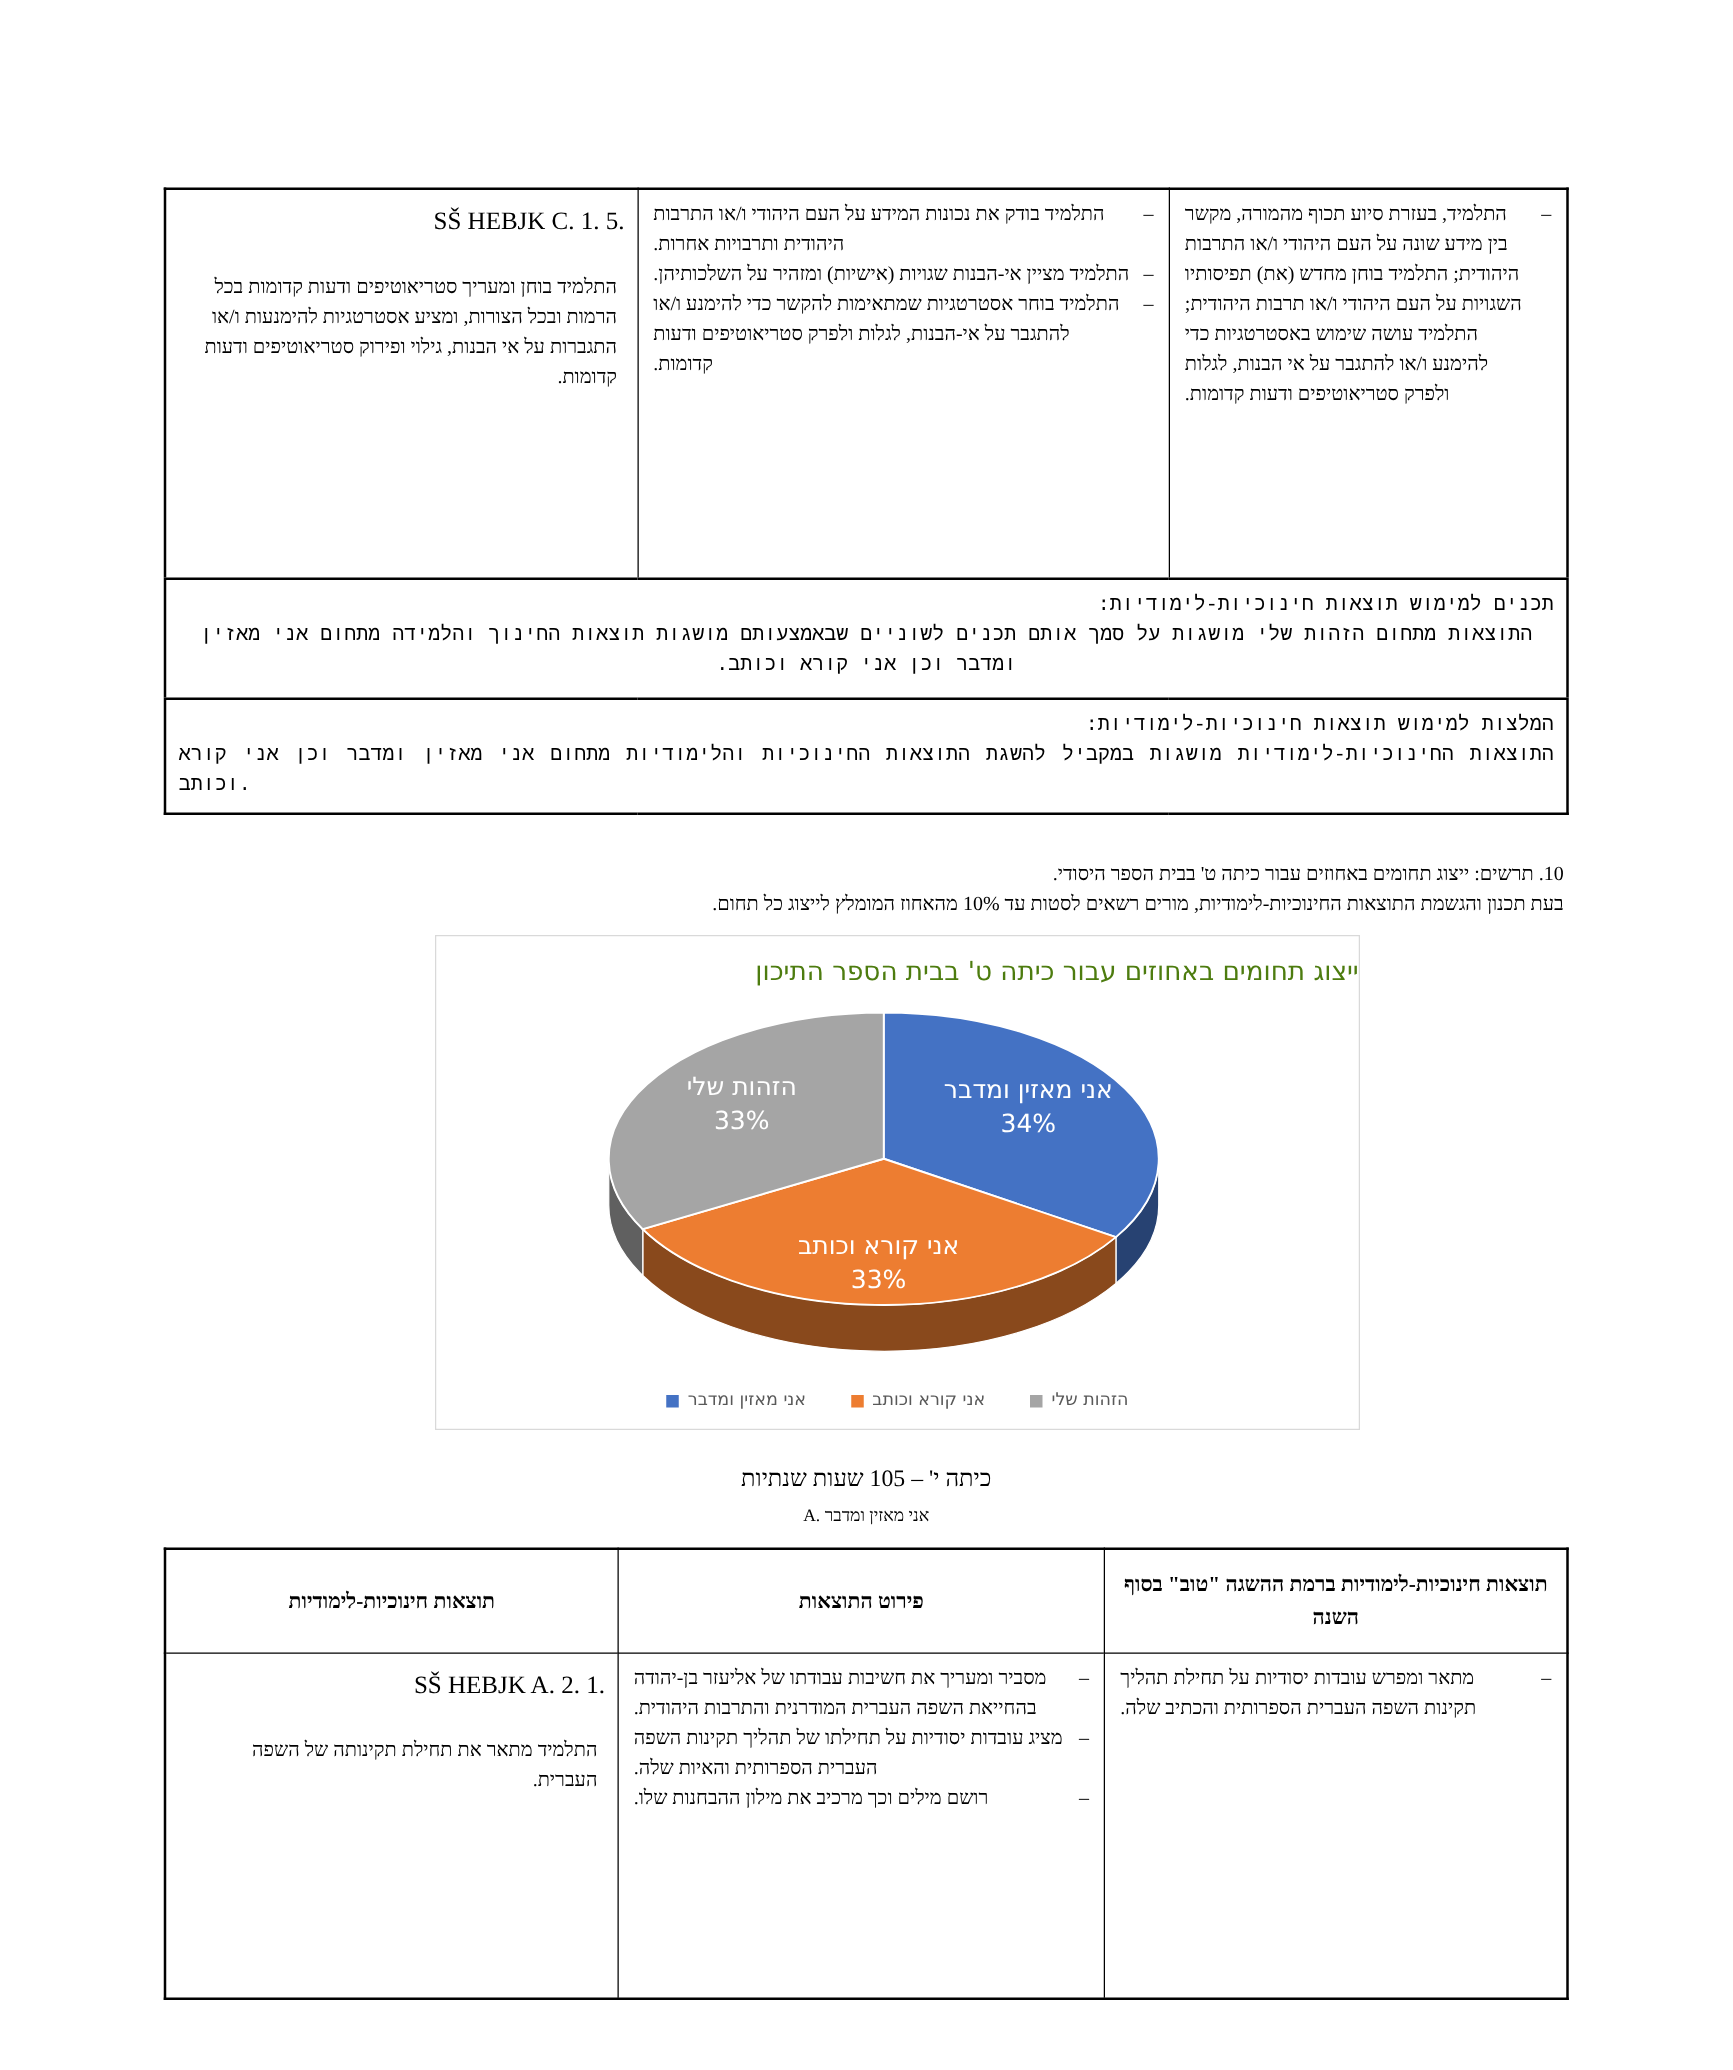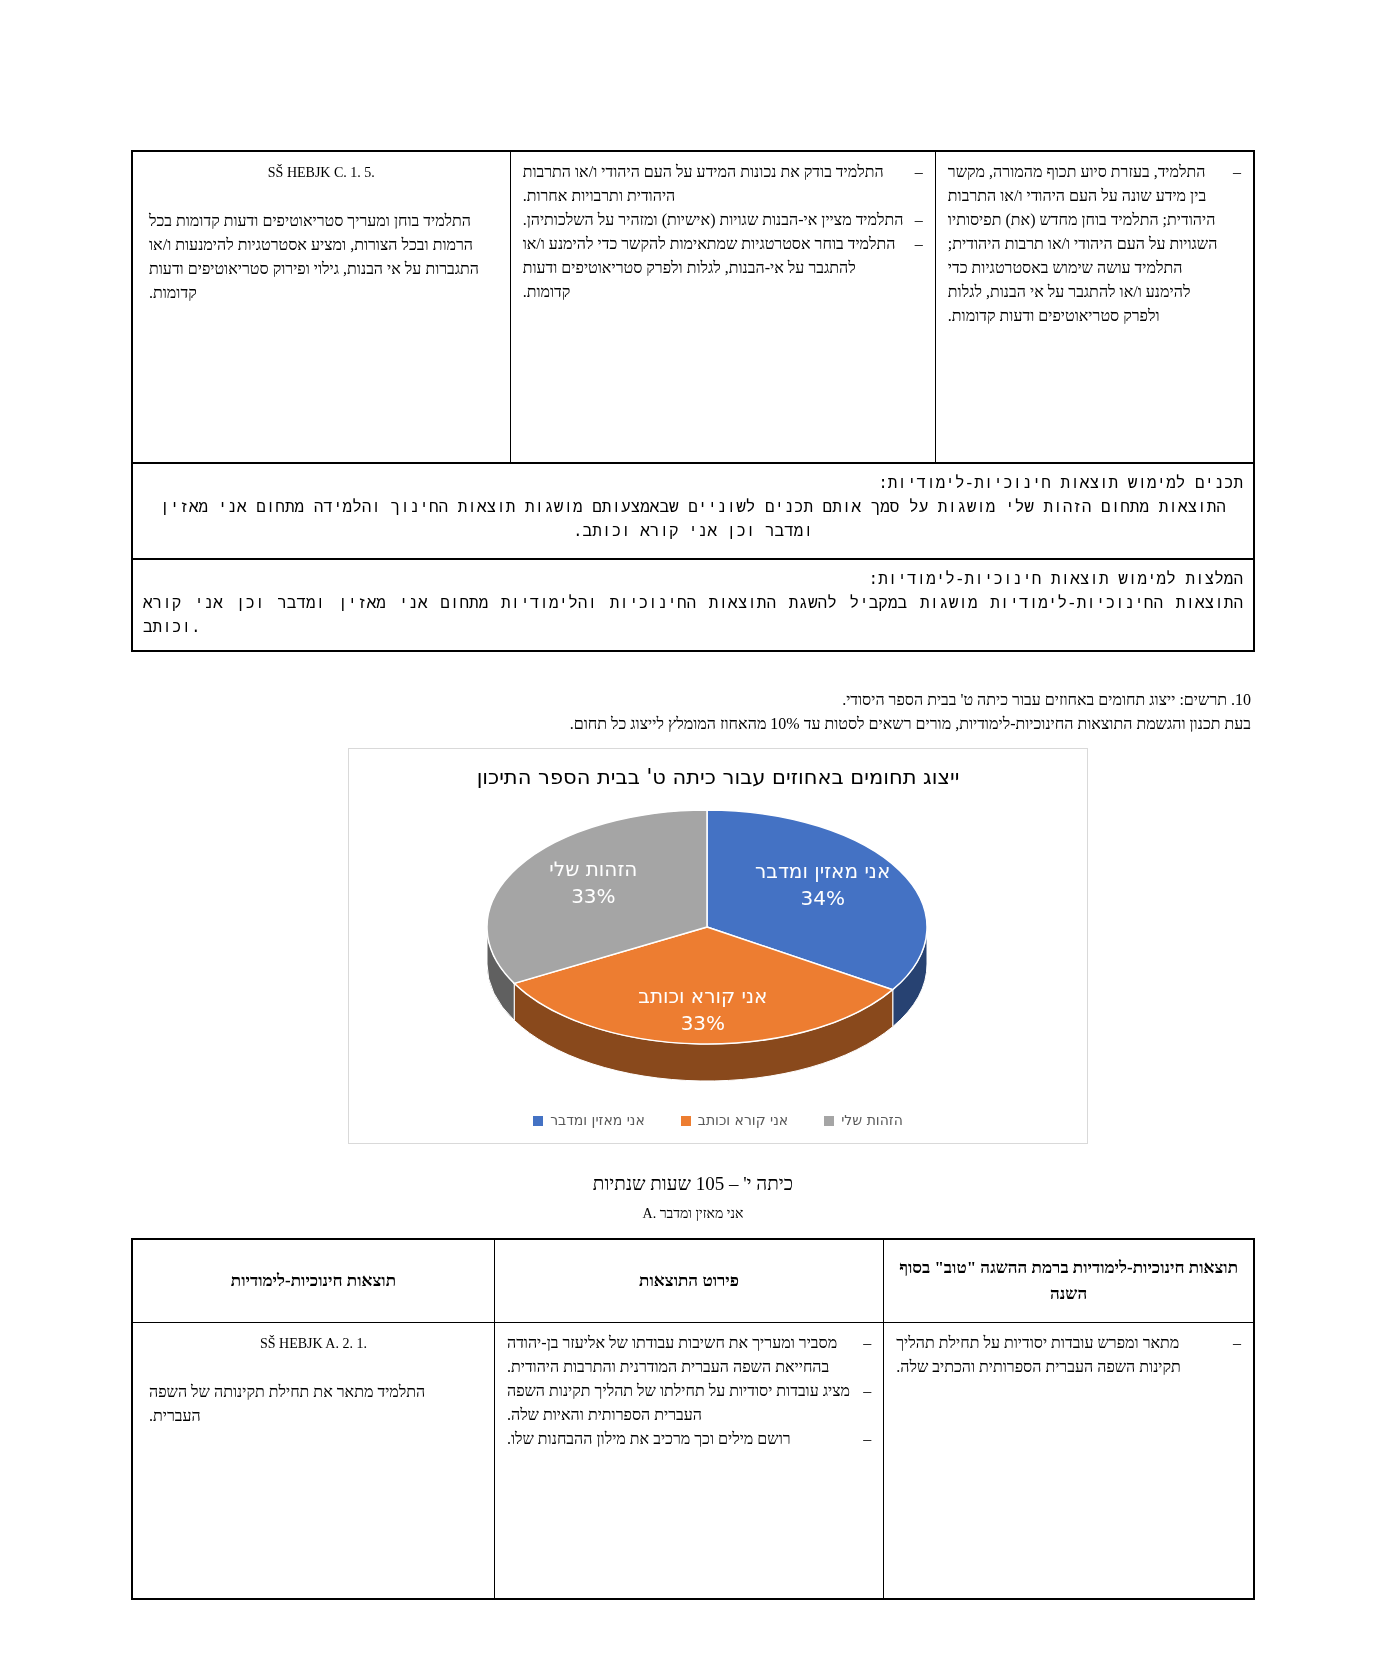--- a/index.html
+++ b/index.html
@@ -4,38 +4,38 @@
 <style>
   html,body{margin:0;padding:0;background:#fff;}
   .page{position:relative;width:1386px;height:1656px;background:#fff;overflow:hidden;
         font-family:"Liberation Serif","DejaVu Sans",serif;color:#000;font-size:16px;line-height:1.5;direction:rtl;}
   .content{position:absolute;right:131px;left:131px;top:150px;width:1124px;}
 
   table.doc{border-collapse:collapse;width:100%;table-layout:fixed;border:2px solid #000;}
   table.doc td{border:1px solid #000;vertical-align:top;padding:8px 10px;box-sizing:border-box;}
   tr.thick-bottom td{border-bottom:2px solid #000;}
 
-  .code-line{direction:ltr;text-align:center;font-size:14px;margin:2px 0 26px 0;}
-  .cell-para{text-align:left;padding:0 6px;}
+  .code-line{direction:ltr;text-align:right;font-size:20px;margin:2px 0 26px 0;}
+  .cell-para{text-align:right;padding:0 6px;}
 
   .bullet{display:flex;gap:9px;padding:0 2px;}
   .bullet .dash{flex:0 0 auto;}
   .bullet .btext{flex:1;text-align:left;}
 
   .sec-cell{padding:6px 12px 10px 12px;font-family:Liberation Mono, monospace;}
   .sec-head{text-align:right;}
   .sec-body-center{text-align:center;}
   .sec-body-just{direction:ltr;text-align:justify;}
 
   .fig-note{margin:36px 4px 0 4px;text-align:right;}
 
   .chart-box{margin:12px 167px 0 217px;width:740px;height:396px;border:1px solid #D9D9D9;
              box-sizing:border-box;position:relative;background:#fff;direction:ltr;
              font-family:"DejaVu Sans","Liberation Sans",sans-serif;}
-  .chart-title{margin-top:13px;text-align:center;color:#000000;font-size:21px;direction:rtl;}
+  .chart-title{margin-top:13px;color:#4d7c0f;font-size:21px;direction:rtl;}
   svg.pie{display:block;margin:2px auto 0 auto;}
   .legend{position:absolute;bottom:12px;left:0;right:0;display:flex;justify-content:center;
           gap:36px;align-items:center;color:#595959;font-size:14px;direction:ltr;}
   .legend-item{display:flex;align-items:center;}
   .swatch{display:inline-block;width:10px;height:10px;margin-right:7px;}
 
   .caption{margin-top:26px;text-align:center;}
   .cap1{font-size:19px;}
   .cap2{direction:ltr;font-size:14px;margin-top:4px;}
 

